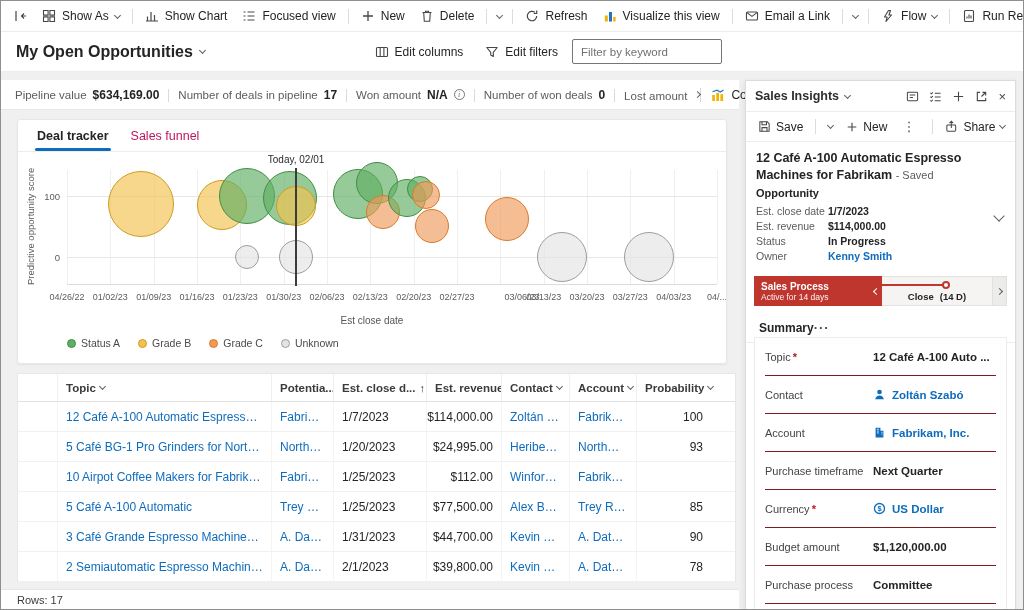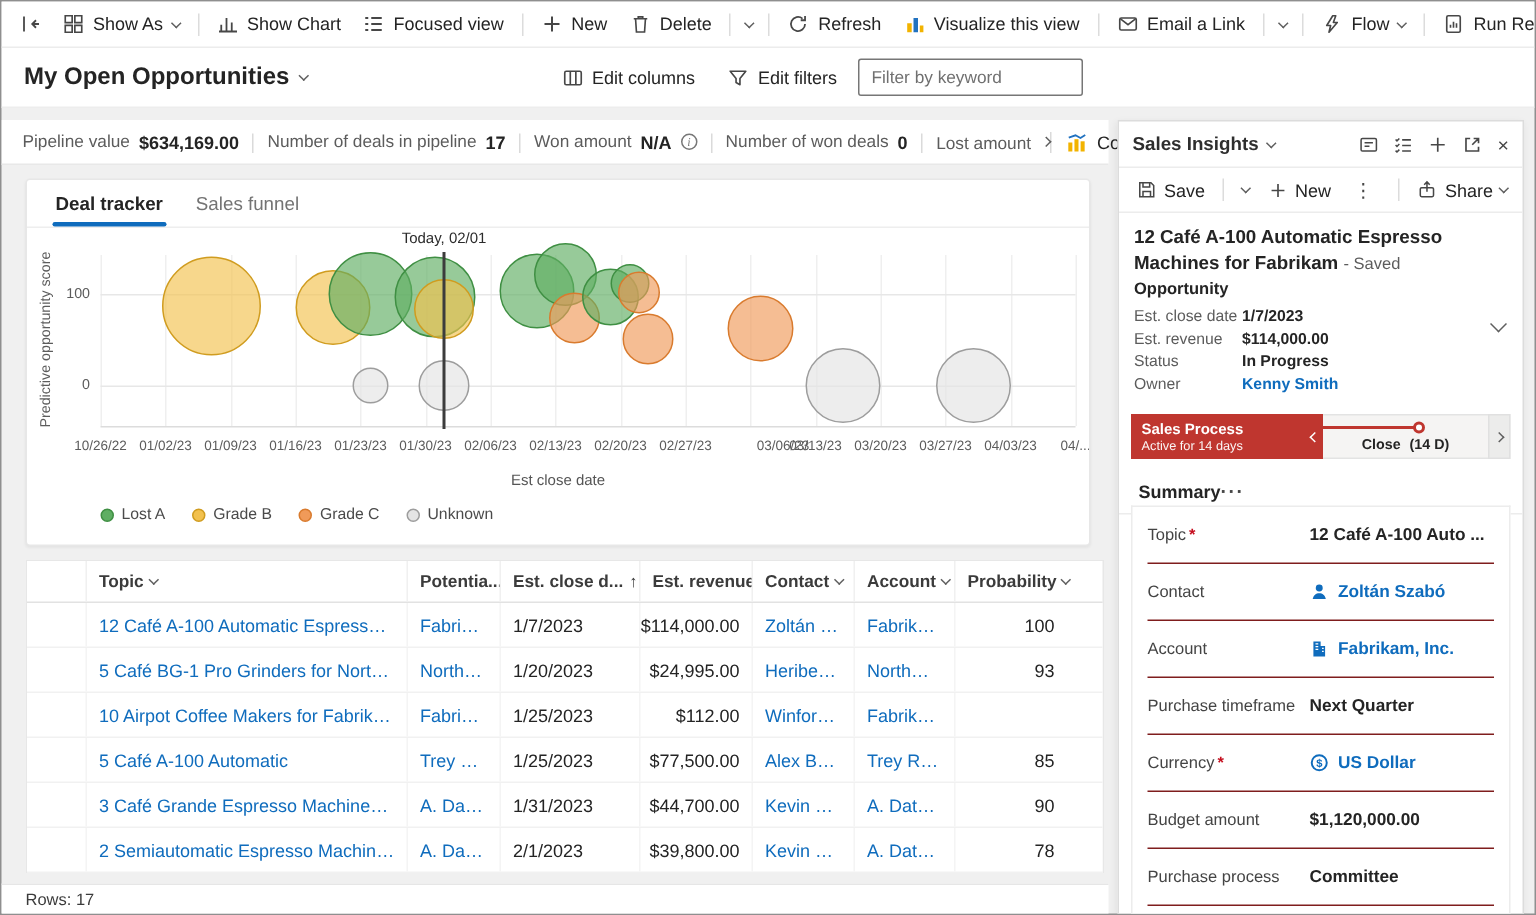--- a/index.html
+++ b/index.html
@@ -33,21 +33,21 @@
   #metrics-list{display:flex;align-items:flex-end}
   .metric{display:flex;align-items:center;gap:6px;white-space:nowrap}
   .metric-label{color:#5c5c5c;font-size:11.5px}
   .metric-value{font-weight:700;font-size:12px}
   .msep{width:1px;height:13px;background:#dadada;margin:0 9px;flex:none}
   .info{width:11px;height:11px;border:1px solid #777;border-radius:50%;font-size:8px;line-height:9px;text-align:center;color:#777;font-family:"Liberation Serif",serif;font-style:italic;flex:none}
   .combo{margin-left:auto;display:flex;align-items:center;gap:6px;padding-left:10px;border-left:1px solid #dadada;font-size:12px}
   
   .chart-card{position:absolute;left:16px;top:118px;width:710px;height:245px;background:#fff;border:1px solid #e7e7e7;border-radius:3px;box-shadow:0 1px 2px rgba(0,0,0,.05)}
   .vtabs{display:flex;height:32px;border-bottom:1px solid #eee;padding:0 8px}
-  .vtab{position:relative;display:flex;align-items:center;padding:0 11px;font-size:12.5px;color:#737373}
+  .vtab{position:relative;display:flex;align-items:center;padding:0 11px;font-size:12.5px;color:#be185d}
   .vtab.active{font-weight:700;color:#242424}
   .vtab.active:after{content:"";position:absolute;left:9px;right:9px;bottom:0;height:3px;border-radius:2px;background:#0f6cbd}
   .chart-body{position:relative;height:206px;overflow:hidden}
   .ylab{position:absolute;left:6px;top:14px;height:120px;width:13px;display:flex;align-items:center;justify-content:center;font-size:9.5px;color:#5c5c5c;writing-mode:vertical-rl;transform:rotate(180deg)}
   .ytick{position:absolute;left:14px;width:28px;text-align:right;font-size:9.5px;color:#5c5c5c;transform:translateY(-50%)}
   .gridh{position:absolute;height:1px;background:#e7e7e7}
   .gridh.base{background:#dcdcdc}
   .gridv{position:absolute;width:1px;background:#efefef}
   .xtick{position:absolute;top:140px;transform:translateX(-50%);font-size:9px;color:#5c5c5c;white-space:nowrap}
   .xlabel{position:absolute;top:163px;width:100%;text-align:center;font-size:10px;color:#555}
@@ -303,37 +303,37 @@
       <div class="vtab">
           <span>Sales funnel</span>
         </div>
     </div>
     <div class="chart-body" id="chart-body">
       <div class="ylab">Predictive opportunity score</div>
       <div class="xlabel">Est close date</div>
       <div class="legend" id="chart-legend">
           <div class="lg-item">
             <span class="lg-dot" style="background: rgb(95, 174, 99); border: 1.5px solid rgb(63, 143, 67);"></span>
-            <span>Lost A</span>
+            <span>Status A</span>
           </div>
           <div class="lg-item">
             <span class="lg-dot" style="background: rgb(242, 193, 78); border: 1.5px solid rgb(208, 156, 31);"></span>
             <span>Grade B</span>
           </div>
           <div class="lg-item">
             <span class="lg-dot" style="background: rgb(240, 154, 89); border: 1.5px solid rgb(217, 123, 46);"></span>
             <span>Grade C</span>
           </div>
           <div class="lg-item">
             <span class="lg-dot" style="background: rgb(228, 228, 228); border: 1.5px solid rgb(157, 157, 157);"></span>
             <span>Unknown</span>
           </div>
         </div>
     <div class="gridv" style="left: 49px; top: 18px; height: 114px;"></div>
-        <div class="xtick" style="left: 49px;">10/26/22</div>
+        <div class="xtick" style="left: 49px;">04/26/22</div>
         <div class="gridv" style="left: 92.3333px; top: 18px; height: 114px;"></div>
         <div class="xtick" style="left: 92.3333px;">01/02/23</div>
         <div class="gridv" style="left: 135.667px; top: 18px; height: 114px;"></div>
         <div class="xtick" style="left: 135.667px;">01/09/23</div>
         <div class="gridv" style="left: 179px; top: 18px; height: 114px;"></div>
         <div class="xtick" style="left: 179px;">01/16/23</div>
         <div class="gridv" style="left: 222.333px; top: 18px; height: 114px;"></div>
         <div class="xtick" style="left: 222.333px;">01/23/23</div>
         <div class="gridv" style="left: 265.667px; top: 18px; height: 114px;"></div>
         <div class="xtick" style="left: 265.667px;">01/30/23</div>

